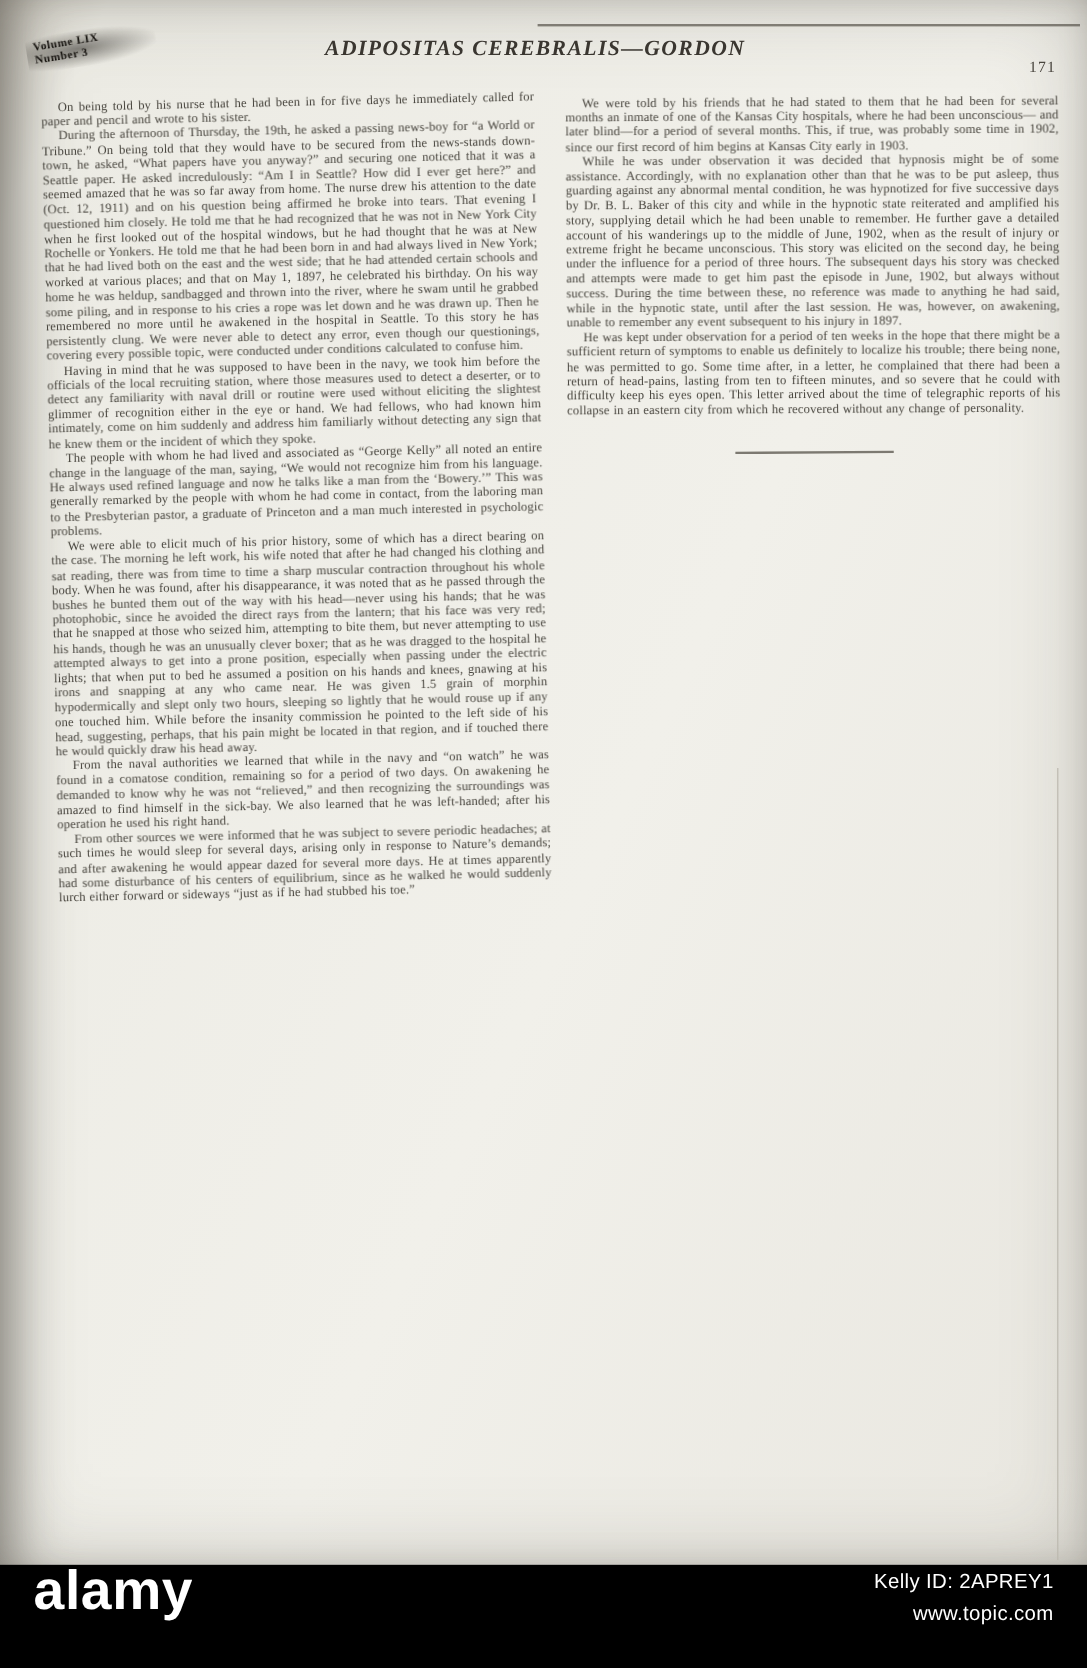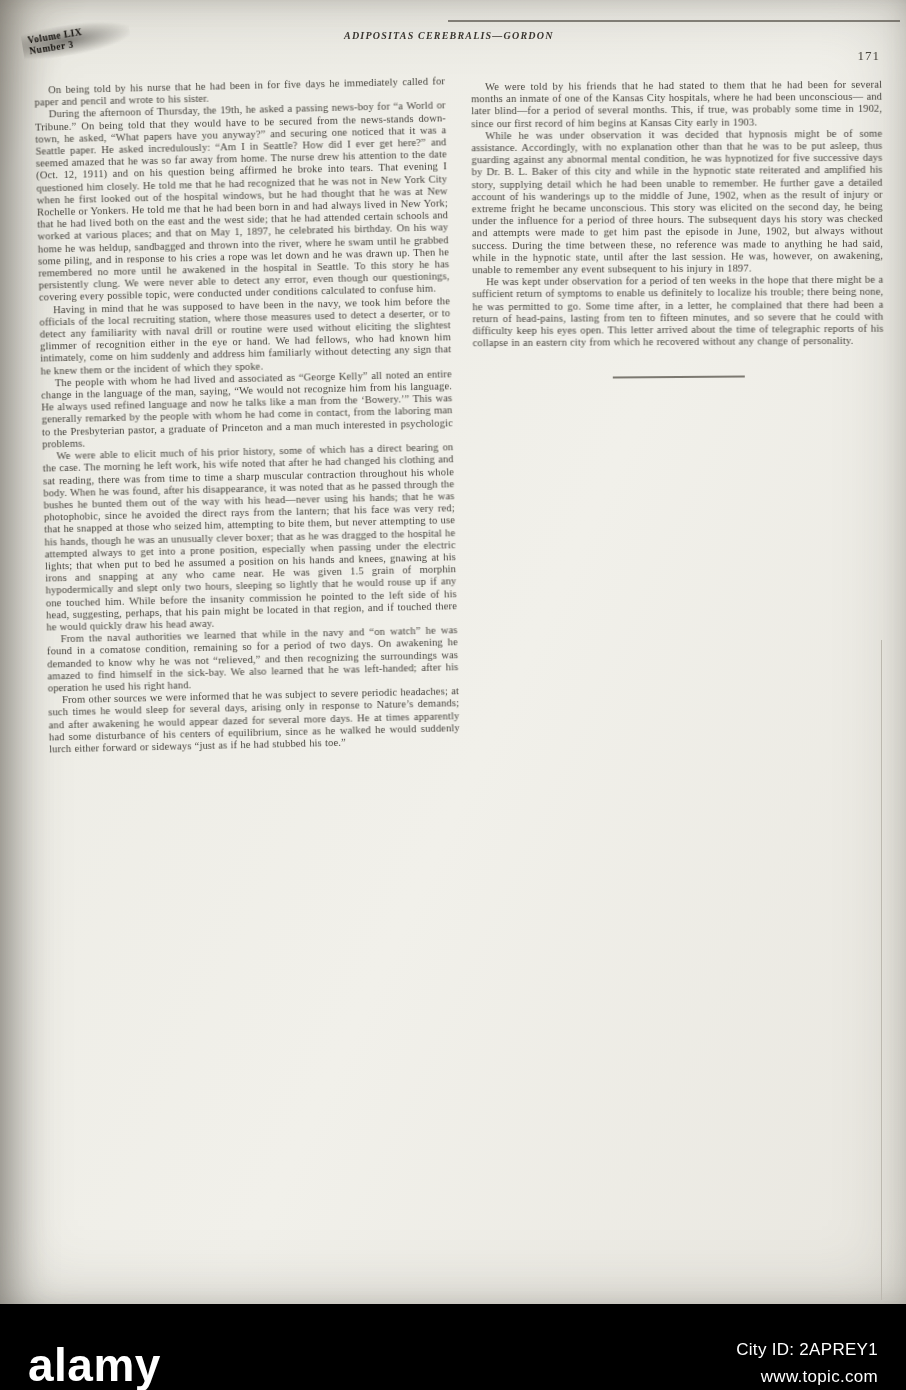--- a/index.html
+++ b/index.html
@@ -21,21 +21,21 @@
   }
   .volume-stamp {
     position:absolute; top:24px; left:22px; width:96px; padding:4px 6px;
     transform:rotate(-9deg);
     background:radial-gradient(ellipse at 40% 50%, rgba(25,22,17,0.50), rgba(25,22,17,0.0) 75%);
     color:#16130f; font-weight:bold; font-size:9.5px; line-height:11px;
     letter-spacing:.5px; filter:blur(.4px);
   }
   .page-title {
     position:absolute; top:30px; left:50%; transform:translateX(-52%);
-    font-style:italic; font-weight:bold; font-size:10px; letter-spacing:1.2px;
+    font-style:italic; font-weight:bold; font-size:18px; letter-spacing:1.2px;
     color:#3a3630; white-space:nowrap; filter:blur(.15px);
   }
   .page-number {
     position:absolute; top:48px; right:26px; font-size:13px; color:#49453e;
     letter-spacing:1px;
     margin-left:23px;
   }
   .columns {
     position:absolute; top:80px; left:34px; width:848px;
     display:flex; gap:26px;
@@ -53,21 +53,21 @@
     margin:28px auto 0 auto;
   }
   .page-edge-line {
     position:absolute; left:881px; top:640px; width:1px; height:660px;
     background:#bcb8af;
   }
   
   .wm-bar {
     position:absolute; left:0; bottom:0; width:906px; height:86px;
     background:#000; color:#fff; box-sizing:border-box;
-    display:flex; align-items:flex-end; justify-content:space-between;
+    display:flex; align-items:flex-start; justify-content:space-between;
     padding:0 28px; font-family:"Liberation Sans", sans-serif;
   }
   .wm-brand {
     font-weight:bold; font-size:46px; letter-spacing:.5px; line-height:1;
     transform:translateY(-2px);
   }
   .wm-idblock { text-align:right; font-size:17px; line-height:27px; letter-spacing:.3px; }
 </style>
 </head>
 <body>
@@ -104,16 +104,16 @@
       <div class="section-divider"></div>
     </div>
   </div>
 
   <div class="page-edge-line"></div>
 </div>
 
 <div class="wm-bar">
   <div class="wm-brand">alamy</div>
   <div class="wm-idblock">
-    <div>City ID: 2APREY1</div>
+    <div>Kelly ID: 2APREY1</div>
     <div>www.topic.com</div>
   </div>
 </div>
 
 </body></html>

